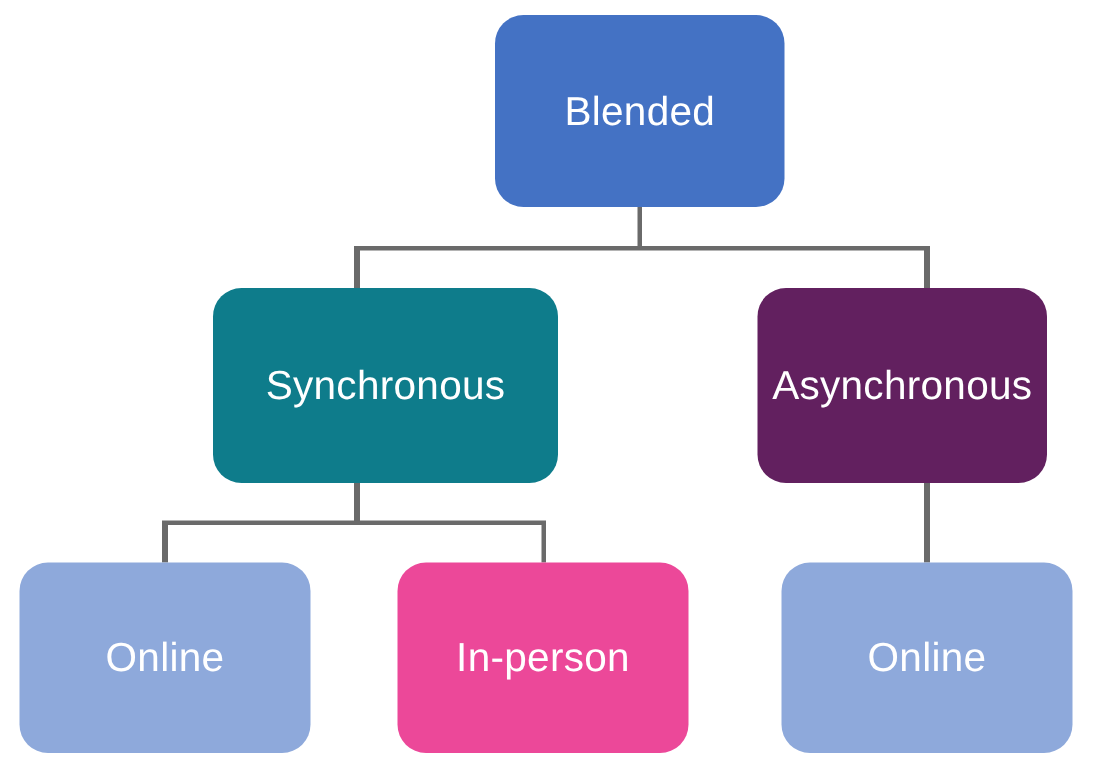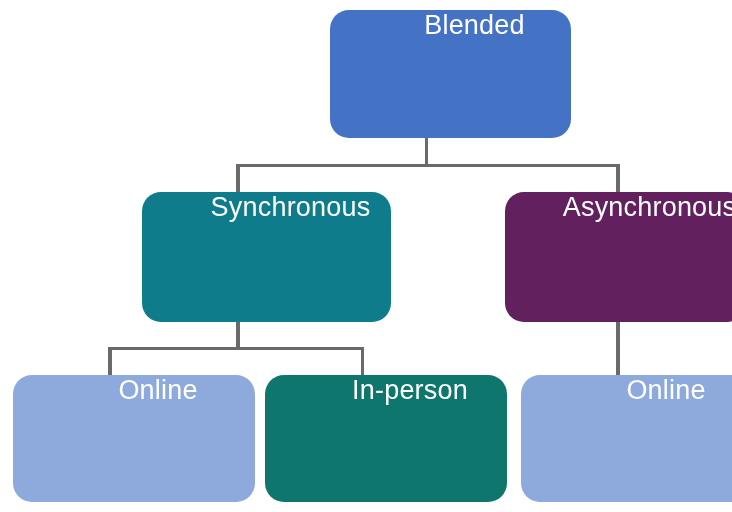--- a/index.html
+++ b/index.html
@@ -8,34 +8,34 @@
     width: 732px;
     height: 512px;
     background: #ffffff;
     font-family: "Liberation Sans", sans-serif;
     overflow: hidden;
   }
   .node {
     position: absolute;
     border-radius: 19px;
     display: flex;
+    align-items: center;
     justify-content: center;
     text-align: center;
     font-size: 27px;
     font-weight: 400;
     letter-spacing: 0.2px;
-    padding-left: 48px;
   }
   .node .label { padding: 0 8px; }
   .conn { position: absolute; background: var(--line, #6A6A6A); }
 
   
   #node-blended      { left: 330px; top: 10px;  width: 193px; height: 128px; }
   
-  #node-synchronous  { left: 142px; top: 192px; width: 201px; height: 130px; }
+  #node-synchronous  { left: 142px; top: 192px; width: 230px; height: 130px; }
   #node-asynchronous { left: 505px; top: 192px; width: 193px; height: 130px; }
   
   #node-online-left  { left: 13px;  top: 375px; width: 194px; height: 127px; }
   #node-in-person    { left: 265px; top: 375px; width: 194px; height: 127px; }
   #node-online-right { left: 521px; top: 375px; width: 194px; height: 127px; }
 
   
   .c-v1 { left: 424.5px; top: 138px;   width: 3.5px;  height: 27px; }
   .c-h1 { left: 236px;   top: 163.5px; width: 383.5px; height: 3.5px; }
   .c-v2 { left: 236px;   top: 165px;   width: 3.5px;  height: 27px; }
@@ -72,21 +72,21 @@
   </div>
 
   <div class="node" id="node-asynchronous" style="background: rgb(98, 32, 95);">
     <span class="label">Asynchronous</span>
   </div>
 
   <div class="node" id="node-online-left" style="background: rgb(142, 169, 219);">
     <span class="label">Online</span>
   </div>
 
-  <div class="node" id="node-in-person" style="background: #0f766e;">
+  <div class="node" id="node-in-person" style="background: #ec4899;">
     <span class="label">In-person</span>
   </div>
 
   <div class="node" id="node-online-right" style="background: rgb(142, 169, 219);">
     <span class="label">Online</span>
   </div>
 
 </div>
 
 </body></html>

